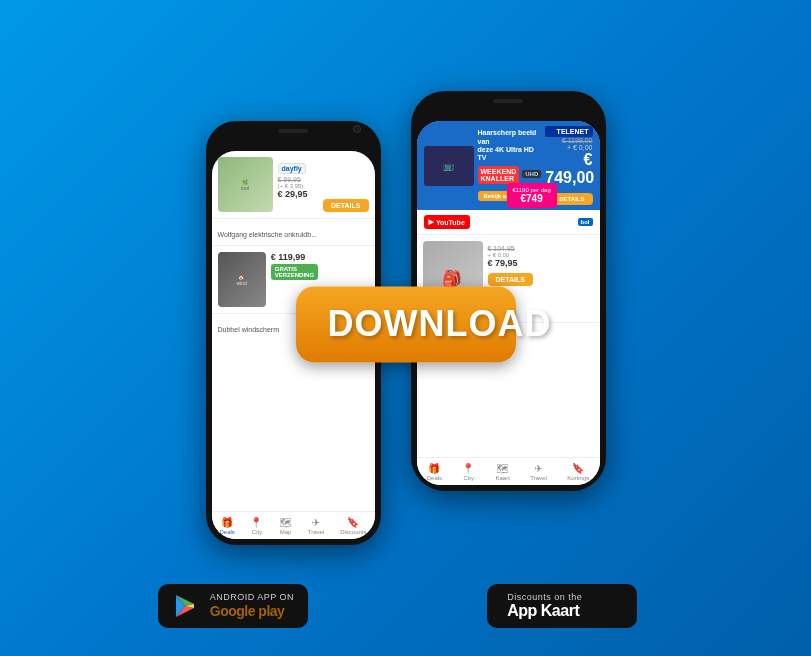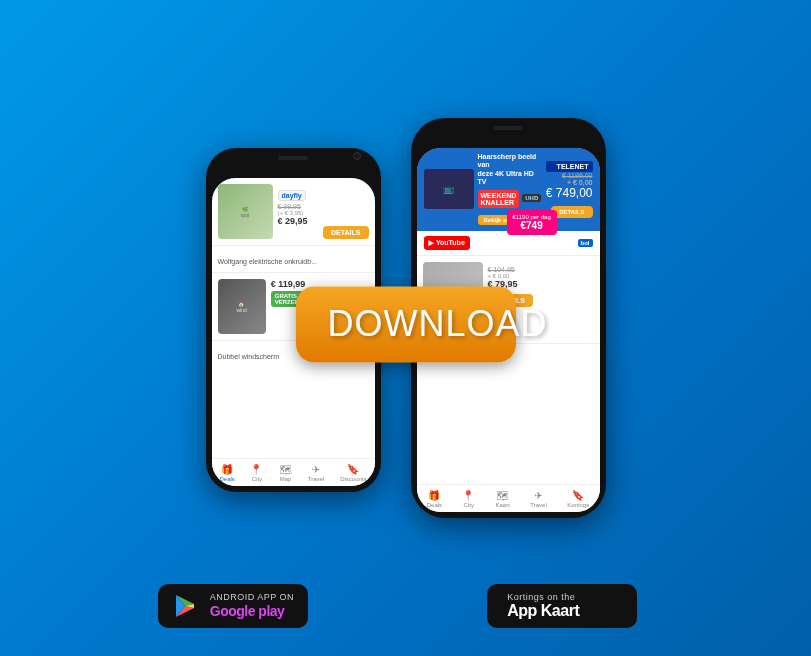--- a/index.html
+++ b/index.html
@@ -33,21 +33,21 @@
       z-index: 100;
       background: linear-gradient(180deg, #f5a623 0%, #e07b00 100%);
       border-radius: 18px;
       padding: 18px 32px;
       text-align: center;
       box-shadow: 0 4px 15px rgba(0,0,0,0.4);
       width: 220px;
     }
     .download-btn .line1 {
       font-size: 36px;
-      font-weight: 400;
+      font-weight: 700;
       color: white;
       text-shadow: 2px 2px 4px rgba(0,0,0,0.3);
       letter-spacing: 1px;
       line-height: 1.1;
       display: block;
     }
     .download-btn .line2 {
       font-size: 36px;
       font-weight: 900;
       color: white;
@@ -70,21 +70,21 @@
     .phone {
       border-radius: 36px;
       background: #111;
       position: relative;
       overflow: hidden;
       box-shadow: 0 8px 30px rgba(0,0,0,0.5);
     }
 
     .phone-left {
       width: 175px;
-      height: 344px;
+      height: 424px;
       border-radius: 30px;
       margin-top: 30px;
     }
 
     .phone-right {
       width: 195px;
       height: 400px;
       border-radius: 34px;
     }
 
@@ -569,21 +569,21 @@
               <div style="display:flex;gap:3px;margin-top:2px;align-items:center;">
                 <div class="weekend-knaller">WEEKEND<br>KNALLER</div>
                 <div class="uhd-badge">UHD</div>
               </div>
               <div class="bekijk-btn" style="font-size:6px;">Bekijk aanbieding</div>
             </div>
             <div style="text-align:right;min-width:45px;">
               <div class="telenet-logo">TELENET</div>
               <div style="font-size:7px;color:#aaa;text-decoration:line-through;">€ 1199,00</div>
               <div style="font-size:7px;color:#ccc;">+ € 0,00</div>
-              <div style="font-size:12px;font-weight:normal;color:white;">€ 749,00</div>
+              <div style="font-size:16px;font-weight:bold;color:white;">€ 749,00</div>
               <div class="details-btn" style="font-size:6px;display:inline-block;margin-top:2px;">DETAILS</div>
             </div>
 
             <div style="position:absolute;left:90px;top:62px;">
               <div class="price-tag-magenta">
                 <span class="small-text">€1190 per dag</span>
                 <span>€749</span>
               </div>
             </div>
           </div>
@@ -646,29 +646,29 @@
           <polygon points="4,2 24,14 4,26" fill="none" stroke="white" stroke-width="0"></polygon>
           <path d="M4 3 L22 12 L13 14 Z" fill="#4CAF50"></path>
           <path d="M4 25 L22 16 L13 14 Z" fill="#FF5252"></path>
           <path d="M4 3 L13 14 L4 25 Z" fill="#2196F3"></path>
           <path d="M13 14 L22 12 L22 16 Z" fill="#FFD740"></path>
         </svg>
       </div>
       <div class="store-badge-text">
         <span class="store-badge-line1">ANDROID APP ON</span>
         <span class="store-badge-line2">
-          <span style="font-family:'Helvetica Neue',Arial,sans-serif;font-size:14px;font-weight:bold;color:#d946ef;">Google play</span>
+          <span style="font-family:'Helvetica Neue',Arial,sans-serif;font-size:14px;font-weight:bold;color:#a16207;">Google play</span>
         </span>
       </div>
     </div>
 
     <div class="store-badge">
       <div style="font-size:26px;color:white;line-height:1;">
         
       </div>
       <div class="store-badge-text">
-        <span class="store-badge-line1">Kortings on the</span>
+        <span class="store-badge-line1">Discounts on the</span>
         <span class="store-badge-line2">App Kaart</span>
       </div>
     </div>
   </div>
 
 </div>
 
 </body></html>

